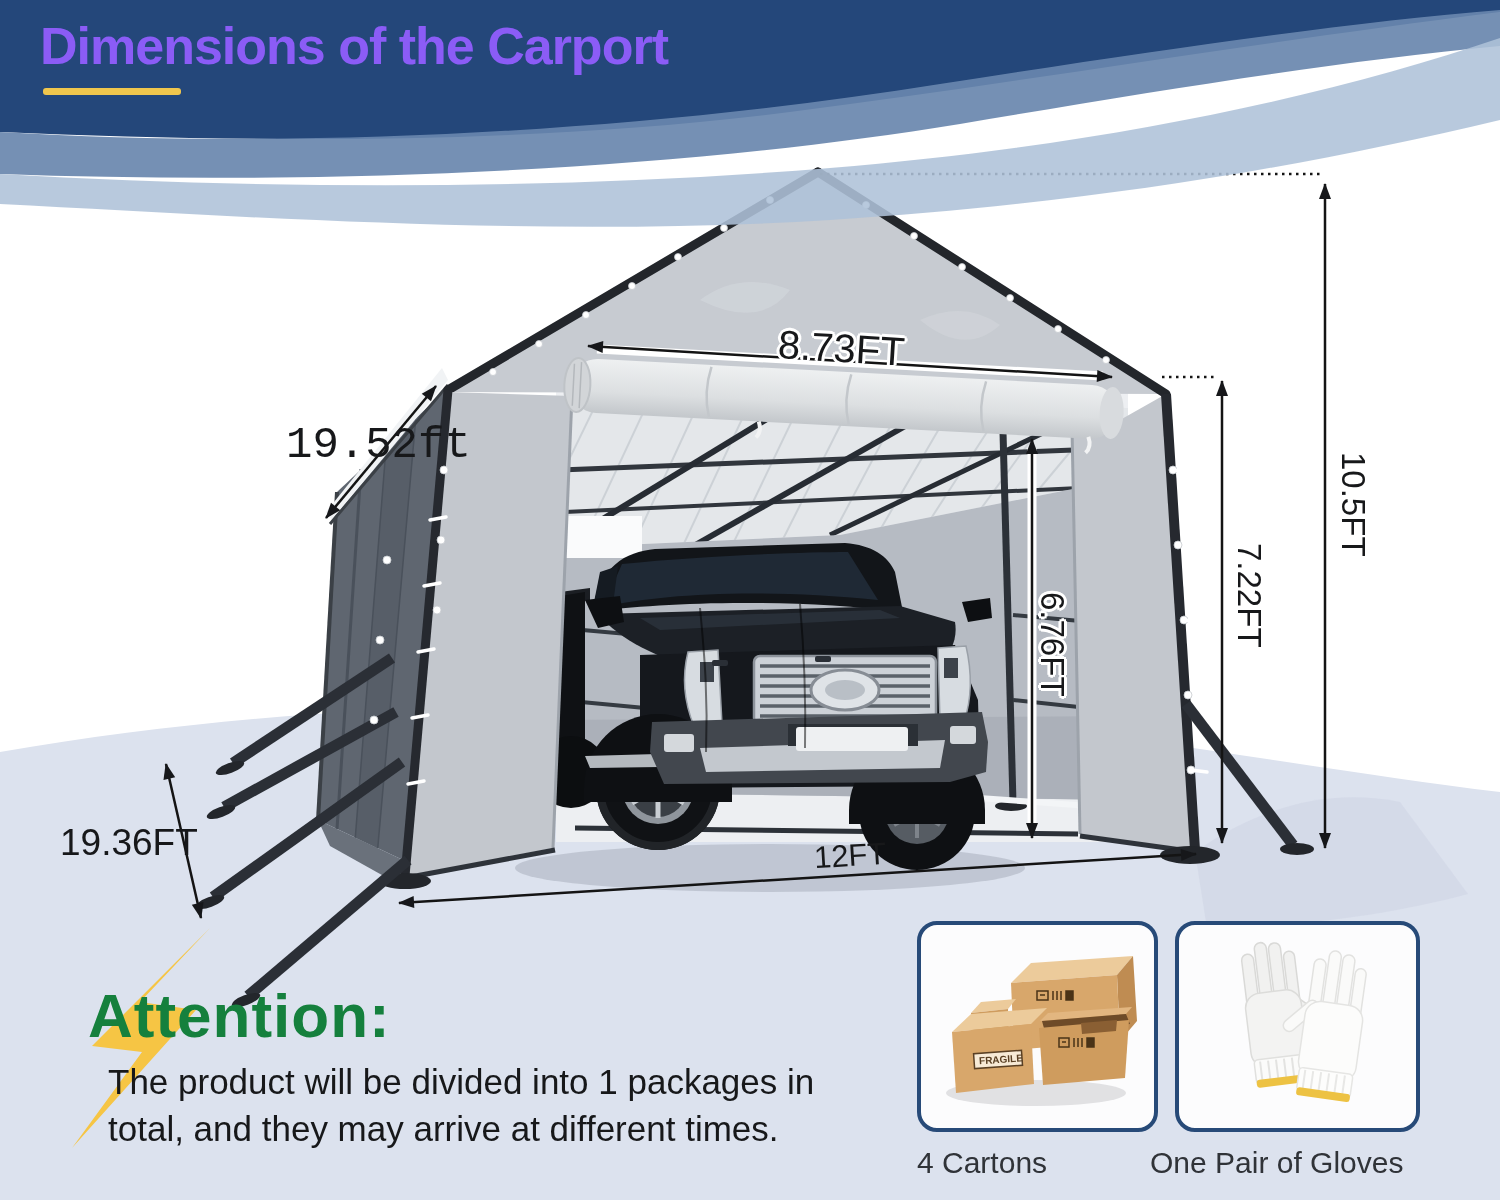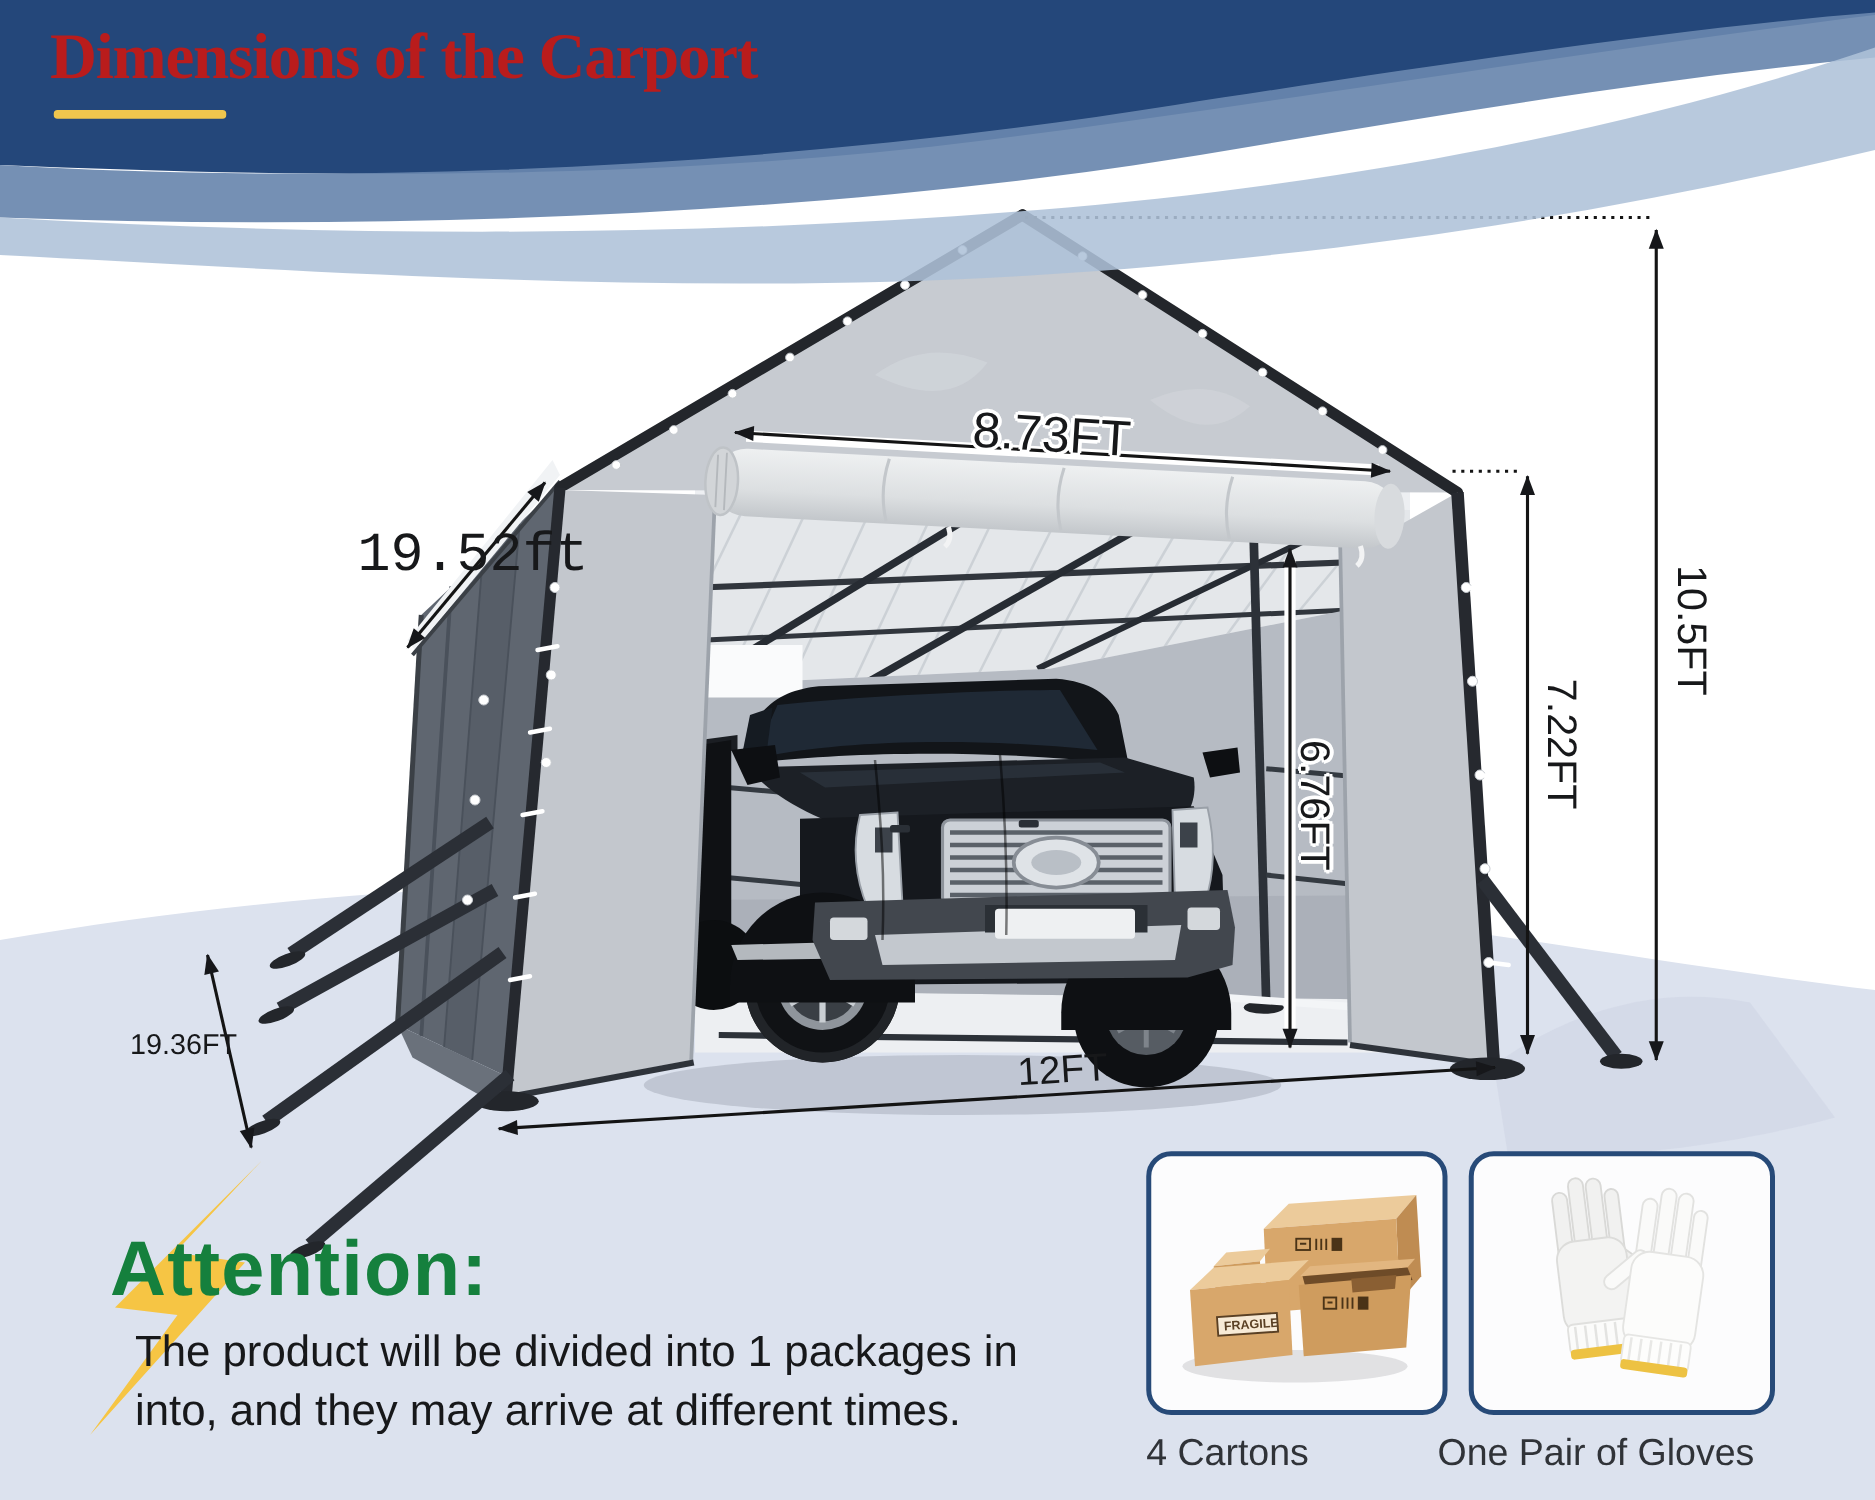--- a/index.html
+++ b/index.html
@@ -2,34 +2,34 @@
 <html><head>
 <meta charset="utf-8">
 <style>
   html,body{margin:0;padding:0;}
   body{width:1500px;height:1200px;position:relative;overflow:hidden;background:#fff;
        font-family:"Liberation Sans", sans-serif;}
   #stage{position:absolute;inset:0;width:1500px;height:1200px;}
   svg{display:block;}
   .abs{position:absolute;}
   
-  #title{left:40px;top:16px;font-size:52px;font-weight:bold;color:#b91c1c;letter-spacing:-1px;white-space:nowrap;font-family:Liberation Serif, serif;}
+  #title{left:40px;top:16px;font-size:52px;font-weight:bold;color:#8b5cf6;letter-spacing:-1px;white-space:nowrap;}
   #title-underline{left:43px;top:88px;width:138px;height:7px;background:#f0c64d;border-radius:3px;}
   
   .dim{color:#17181a;font-size:32px;white-space:nowrap;}
   .dim.vert{writing-mode:vertical-rl;}
   .outlined{text-shadow:-2px -2px 0 #fff,2px -2px 0 #fff,-2px 2px 0 #fff,2px 2px 0 #fff,
             0 -3px 0 #fff,0 3px 0 #fff,-3px 0 0 #fff,3px 0 0 #fff;}
   #dim-door-width{left:778px;top:326px;font-size:40px;transform:rotate(3.5deg);}
   #dim-side-length{left:286px;top:420px;font-size:44px;font-family:Liberation Mono, monospace;}
   #dim-total-height{left:1334px;top:452px;font-size:33px;}
   #dim-wall-height{left:1230px;top:543px;font-size:33px;}
   #dim-door-height{left:1033px;top:592px;font-size:33px;}
   #dim-front-width{left:814px;top:838px;font-size:31px;transform:rotate(-3.5deg);}
-  #dim-ground-length{left:60px;top:822px;font-size:23px;margin-left:44px;}
+  #dim-ground-length{left:60px;top:822px;font-size:37px;}
   
   #attention-title{left:88px;top:980px;font-size:62px;font-weight:bold;color:#15803d;letter-spacing:1px;}
   #attention-text{left:108px;top:1058px;font-size:35px;color:#17181a;line-height:47px;}
   
   .pkg-card{background:#fcfcfd;border:4px solid #274a78;border-radius:20px;box-sizing:border-box;}
   #card-cartons{left:917px;top:921px;width:241px;height:211px;}
   #card-gloves{left:1175px;top:921px;width:245px;height:211px;}
   .pkg-label{font-size:30px;color:#303338;white-space:nowrap;}
   #label-cartons{left:917px;top:1146px;width:241px;}
   #label-gloves{left:1150px;top:1146px;width:295px;}
@@ -286,21 +286,21 @@
   <div class="abs dim vert outlined" id="dim-door-height">6.76FT</div>
   <div class="abs dim" id="dim-front-width">12FT</div>
   <div class="abs dim" id="dim-ground-length">19.36FT</div>
 
   <svg class="abs" style="left:40px;top:918px" width="190" height="240" viewBox="0 0 190 240">
     <path d="M170,10 L52,128 L102,134 L32,230 L156,92 L100,84 Z" fill="#f6c544"></path>
   </svg>
   <div class="abs" id="attention-title">Attention:</div>
   <div class="abs" id="attention-text">
     <div>The product will be divided into 1 packages in</div>
-    <div>into, and they may arrive at different times.</div>
+    <div>total, and they may arrive at different times.</div>
   </div>
 
   <div class="abs pkg-card" id="card-cartons">
     <svg width="233" height="203" viewBox="0 0 233 203">
       <ellipse cx="115" cy="168" rx="90" ry="13" fill="#d9d9dc" opacity="0.8"></ellipse>
 
       <path d="M90,58 L110,38 L212,31 L196,50 Z" fill="#eccb9b"></path>
       <path d="M196,50 L212,31 L216,96 L199,116 Z" fill="#bf8c52"></path>
       <path d="M90,58 L196,50 L199,116 L93,125 Z" fill="#d8a76b"></path>
       <g stroke="#4a3317" stroke-width="1.5" fill="none">

